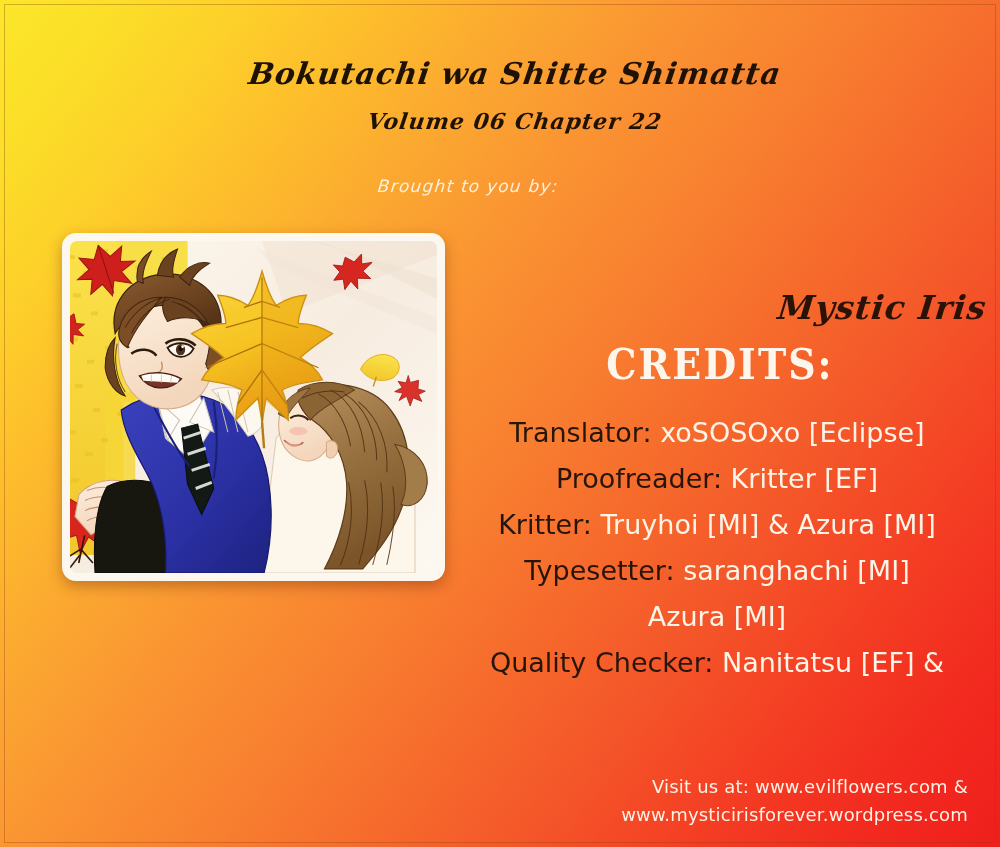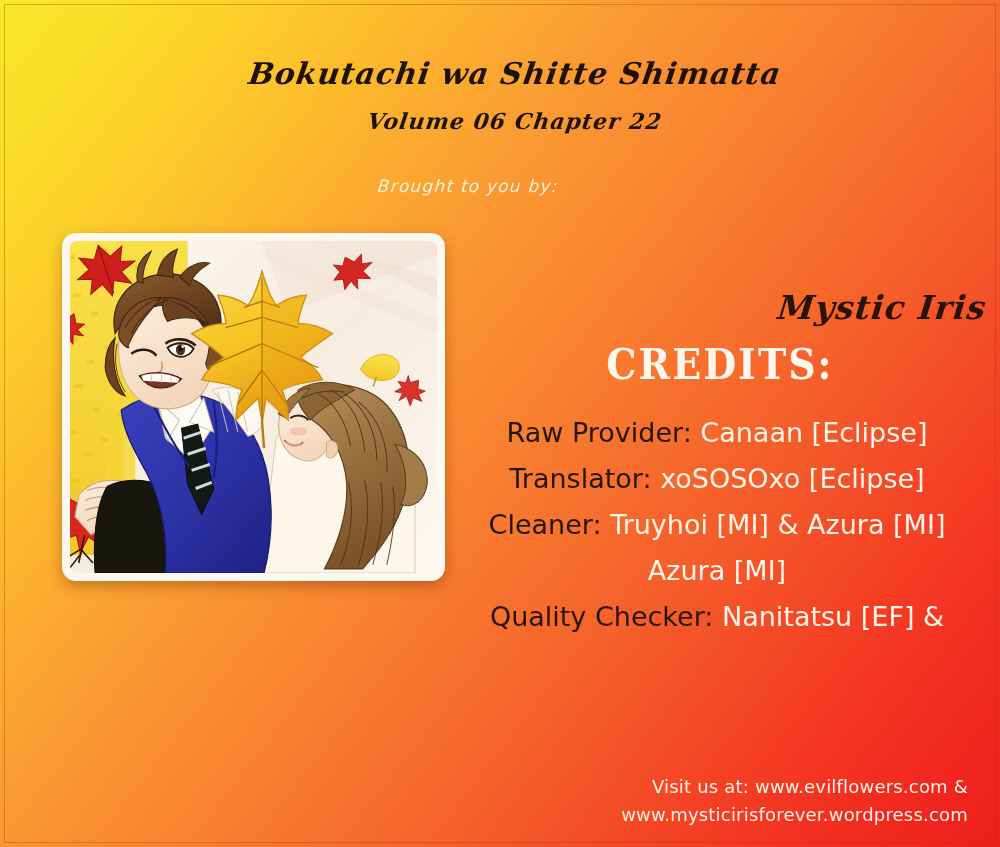--- a/index.html
+++ b/index.html
@@ -201,30 +201,34 @@
   <div id="title-main" class="title">Bokutachi wa Shitte Shimatta</div>
   <div id="title-sub" class="title">Volume 06 Chapter 22</div>
   <div id="brought">Brought to you by:</div>
 
   <div id="group2">Mystic Iris</div>
 
   <div id="credits-heading">CREDITS:</div>
 
   <div id="credits-list">
     <div class="credit-row">
-      <span class="role">Raw Provider:</span>
-      <span class="who">Canaan [Eclipse]</span>
-    </div>
-    <div class="credit-row">
       <span class="role">Translator:</span>
       <span class="who">xoSOSOxo [Eclipse]</span>
     </div>
     <div class="credit-row">
-      <span class="role">Cleaner:</span>
+      <span class="role">Proofreader:</span>
+      <span class="who">Kritter [EF]</span>
+    </div>
+    <div class="credit-row">
+      <span class="role">Kritter:</span>
       <span class="who">Truyhoi [MI] &amp; Azura [MI]</span>
+    </div>
+    <div class="credit-row">
+      <span class="role">Typesetter:</span>
+      <span class="who">saranghachi [MI]</span>
     </div>
     <div class="credit-row wrapline">
       <span class="who">Azura [MI]</span>
     </div>
     <div class="credit-row">
       <span class="role">Quality Checker:</span>
       <span class="who">Nanitatsu [EF] &amp;</span>
     </div>
   </div>
 

